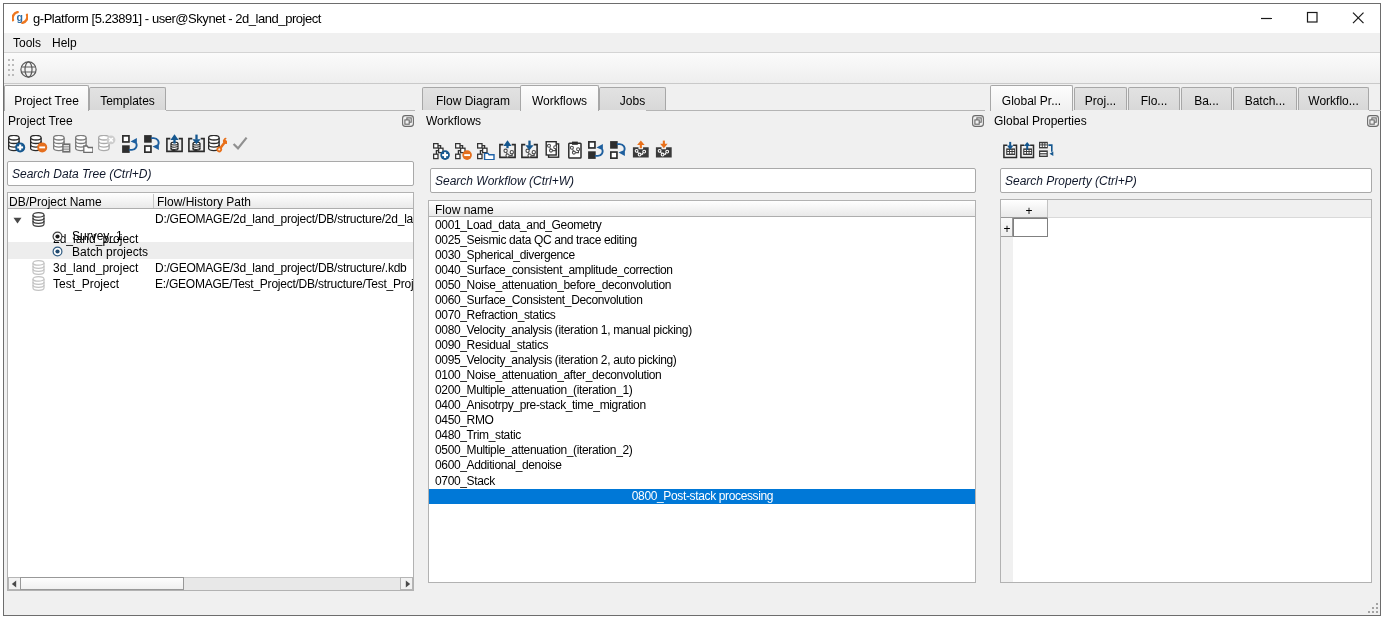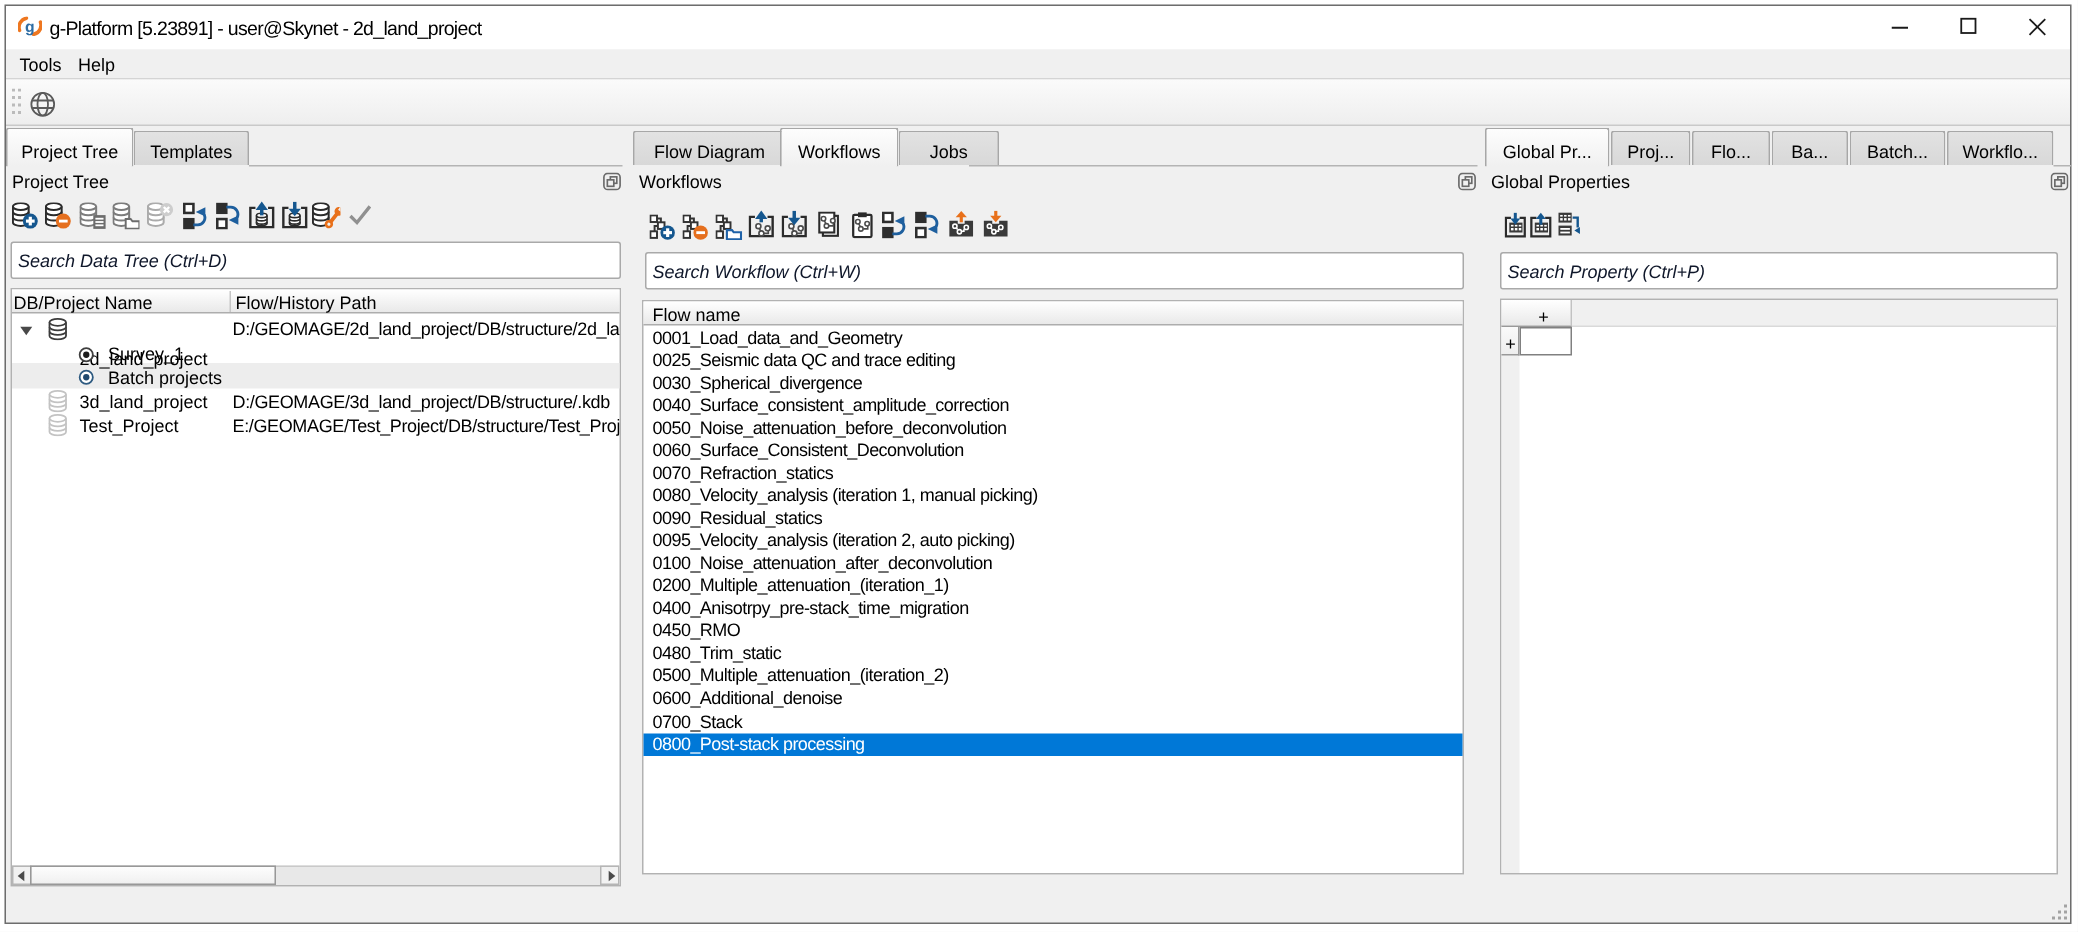--- a/index.html
+++ b/index.html
@@ -408,21 +408,21 @@
 <div class="row" style="left:435px;top:353px;width:535px;">0095_Velocity_analysis (iteration 2, auto picking)</div>
 <div class="row" style="left:435px;top:368px;width:535px;">0100_Noise_attenuation_after_deconvolution</div>
 <div class="row" style="left:435px;top:383px;width:535px;">0200_Multiple_attenuation_(iteration_1)</div>
 <div class="row" style="left:435px;top:398px;width:535px;">0400_Anisotrpy_pre-stack_time_migration</div>
 <div class="row" style="left:435px;top:413px;width:535px;">0450_RMO</div>
 <div class="row" style="left:435px;top:428px;width:535px;">0480_Trim_static</div>
 <div class="row" style="left:435px;top:443px;width:535px;">0500_Multiple_attenuation_(iteration_2)</div>
 <div class="row" style="left:435px;top:458px;width:535px;">0600_Additional_denoise</div>
 <div class="row" style="left:435px;top:474px;width:535px;">0700_Stack</div>
 <div class="abs" style="left:429px;top:489px;width:546px;height:15px;background:#0078d7;"></div>
-<div class="row" style="left:435px;top:489px;width:535px;color:#fff;">0800_Post-stack processing</div>
+<div class="row" style="left:435px;top:489px;width:535px;color:#fff;text-align:center;">0800_Post-stack processing</div>
 <div class="tbl" style="left:1000px;top:199px;width:372px;height:384px;"></div>
 <div class="abs" style="left:1001px;top:218px;width:12px;height:364px;background:#f0f0f0;"></div>
 <div class="th" style="left:1001px;top:200px;width:47px;height:18px;border-right:1px solid #c2c2c2;border-bottom:1px solid #999;"></div>
 <div class="abs" style="left:1048px;top:200px;width:323px;height:18px;background:#f0f0f0;border-bottom:1px solid #d9d9d9;"></div>
 <div class="cell" style="left:1022px;top:204px;width:14px;text-align:center;">+</div>
 <div class="abs" style="left:1001px;top:218px;width:12px;height:19px;background:linear-gradient(#fafafa,#eee);border-right:1px solid #999;border-bottom:1px solid #999;"></div>
 <div class="cell" style="left:1001px;top:222px;width:12px;text-align:center;">+</div>
 <div class="abs" style="left:1013px;top:218px;width:35px;height:19px;background:#fff;border:1px solid #808080;"></div>
 <svg class="abs" style="left:1366px;top:601px;" width="14" height="14" viewBox="0 0 14 14">
     <g fill="#a3a3a3">

